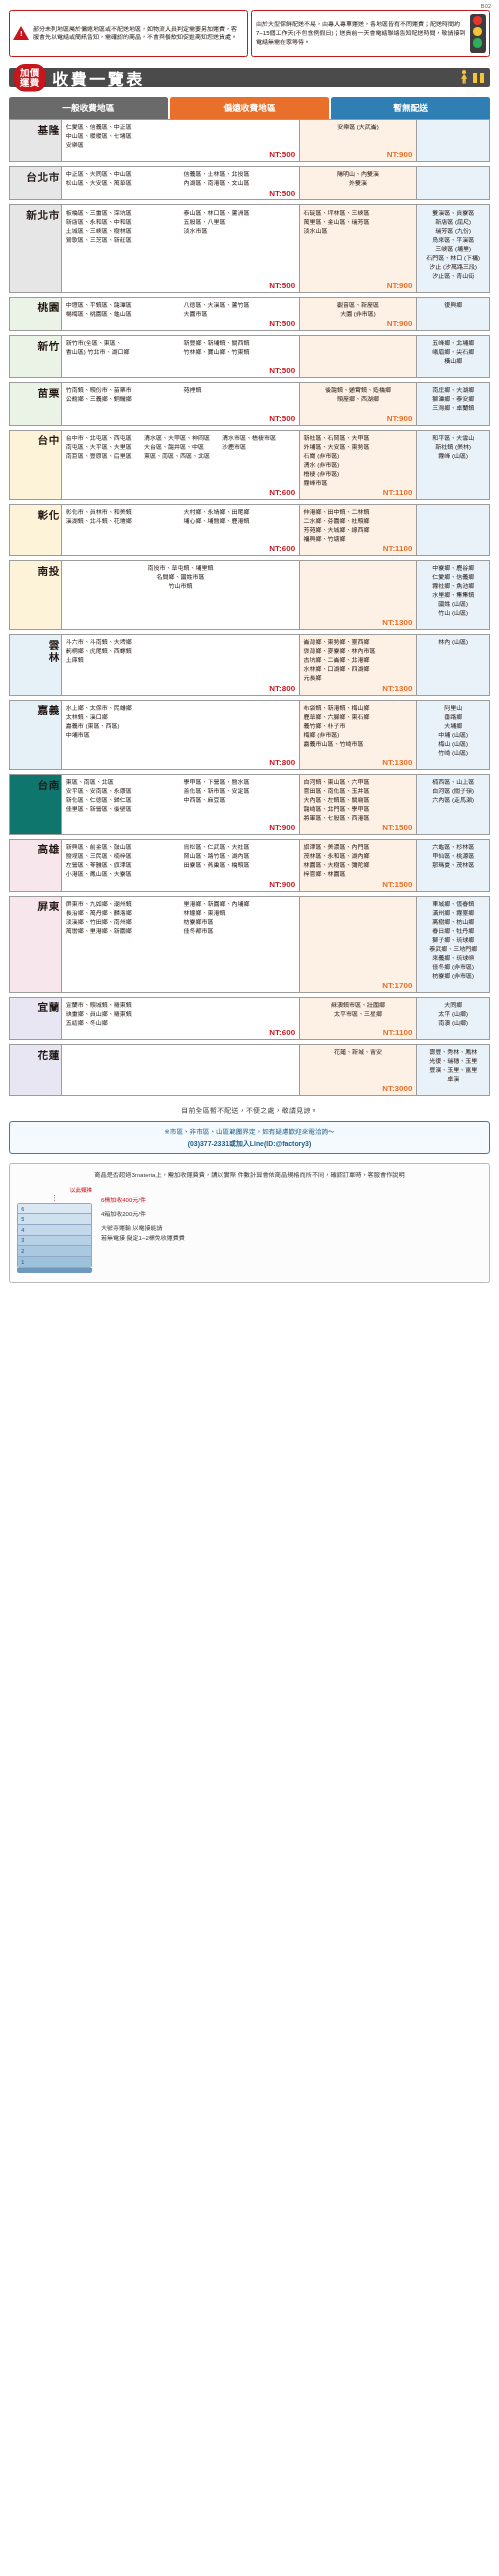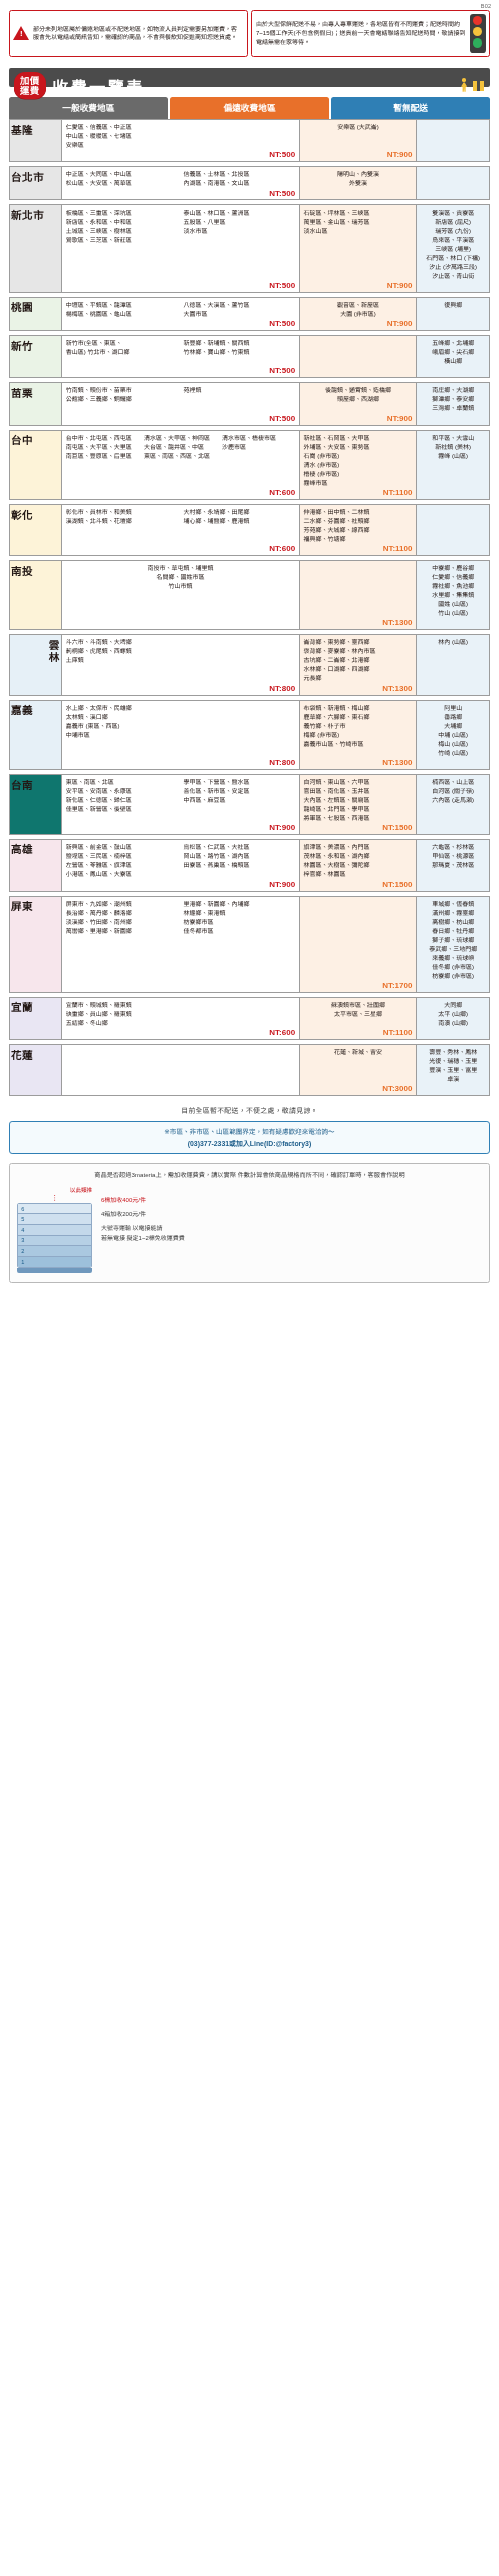--- a/index.html
+++ b/index.html
@@ -87,21 +87,21 @@
   }
   .banner-bar {
     position: absolute;
     left: 0; right: 0; top: 5px;
     height: 19px;
     background: #4b4b4b;
     border-radius: 1.9px;
   }
   .banner-inner {
     position: absolute;
-    left: 0; right: 0; top: 8px;
+    left: 0; right: 0; top: 0;
     height: 29px;
     display: flex;
     align-items: center;
     gap: 6.2px;
     padding-left: 5px;
   }
   .ribbon {
     background: #c8161d;
     color: #fff;
     font-size: 9.4px;
@@ -160,21 +160,21 @@
   }
   .tab-normal { background: #6a6a6a; }
   .tab-remote { background: #e8702a; }
   .tab-none { background: #2f7fb5; }
 
   
   .tbl { margin: 0 8.7px; border-collapse: collapse; width: calc(499px - 17.5px); }
   .tbl td { vertical-align: top; border: 0.6px solid #9c9c9c; }
   .region-cell {
     width: 32px;
-    text-align: left;
+    text-align: right;
     font-size: 10.6px;
     font-weight: bold;
     letter-spacing: 0.6px;
     padding: 3.7px 1.2px;
     line-height: 1.15;
     color: #231815;
   }
   .col-normal { width: 241px; background: #ffffff; padding: 3.1px 3.7px 11.2px 3.7px; position: relative; }
   .col-remote { width: 119px; background: #fdf0e4; padding: 3.1px 3.7px 11.2px 3.7px; position: relative; }
   .col-none   { width: 74px; background: #e9f2f8; padding: 3.1px 3.7px 11.2px 3.7px; position: relative; }

